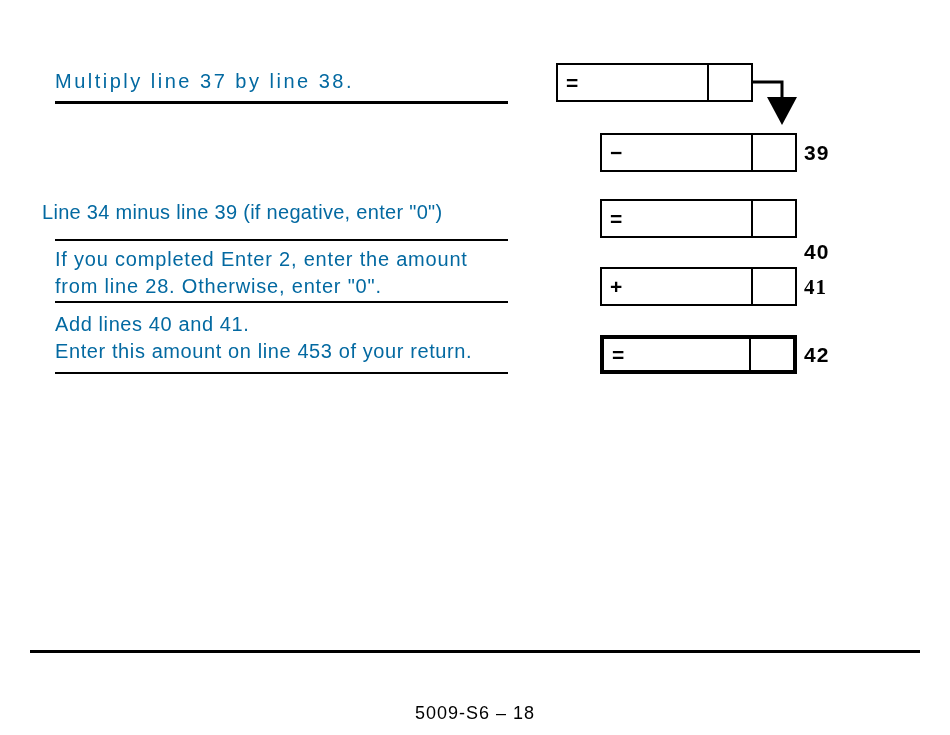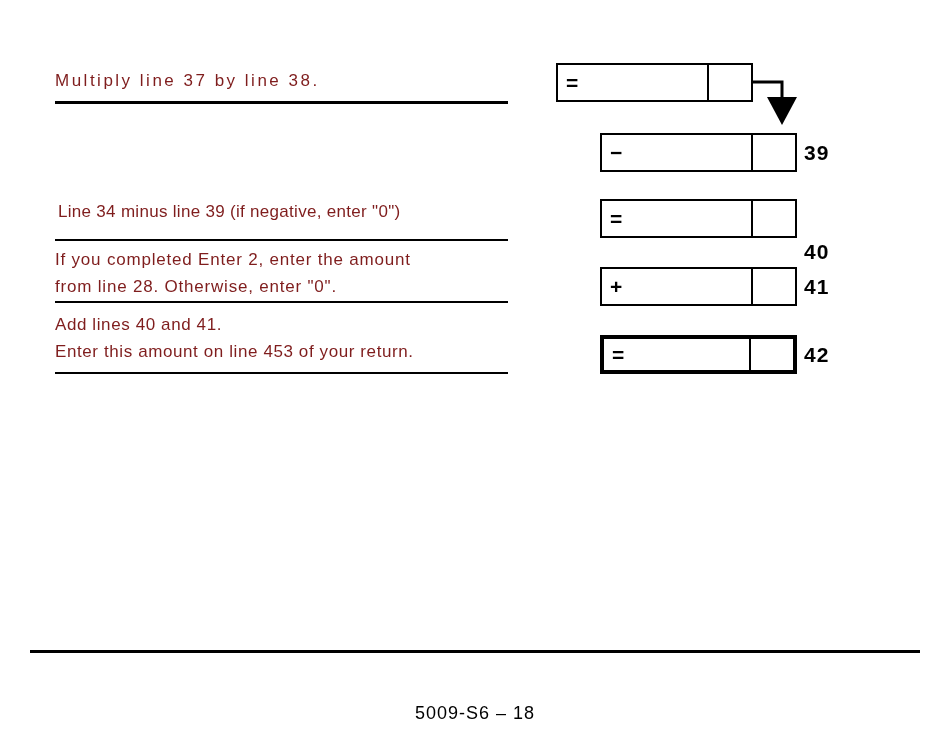--- a/index.html
+++ b/index.html
@@ -6,24 +6,24 @@
   .page {
     position:relative;
     width:950px; height:735px;
     background:#ffffff;
     color:#000000;
     font-family:"Liberation Sans", sans-serif;
     overflow:hidden;
   }
   .t {
     position:absolute;
-    font-size:17px;
+    font-size:20px;
     line-height:24px;
     white-space:nowrap;
-    color:#7f1d1d;
+    color:#0369a1;
   }
   .t2 { line-height:27px; }
   .rule { position:absolute; background:#000; height:2px; }
   .abox {
     position:absolute;
     width:197px; height:39px;
     border:2px solid #000;
     box-sizing:border-box;
     background:#fff;
     display:flex;
@@ -95,21 +95,21 @@
 
   <div class="abox" style="left:600px; top:133px;">
     <div class="amt">
       <span class="op">−</span>
       <span></span>
     </div>
     <div class="cents"></div>
   </div>
   <div class="lineno" style="top:142px;">39</div>
 
-  <div class="t ls2" style="left:58px; top:200px;">Line 34 minus line 39 (if negative, enter "0")</div>
+  <div class="t ls2" style="left:42px; top:200px;">Line 34 minus line 39 (if negative, enter "0")</div>
   <div class="rule" style="left:55px; top:239px; width:453px;"></div>
 
   <div class="abox" style="left:600px; top:199px;">
     <div class="amt">
       <span class="op">=</span>
       <span></span>
     </div>
     <div class="cents"></div>
   </div>
   <div class="lineno" style="top:208px;margin-top:33px;">40</div>
@@ -120,21 +120,21 @@
   </div>
   <div class="rule" style="left:55px; top:301px; width:453px;"></div>
 
   <div class="abox" style="left:600px; top:267px;">
     <div class="amt">
       <span class="op">+</span>
       <span></span>
     </div>
     <div class="cents"></div>
   </div>
-  <div class="lineno" style="top:276px;">41</div>
+  <div class="lineno" style="top:276px;font-family:Liberation Serif, serif;">41</div>
 
   <div class="t t2 ls4" style="left:55px; top:311px;">
     <div>Add lines 40 and 41.</div>
     <div>Enter this amount on line 453 of your return.</div>
   </div>
   <div class="rule" style="left:55px; top:372px; width:453px;"></div>
 
   <div class="abox heavy" style="left:600px; top:335px;">
     <div class="amt">
       <span class="op">=</span>

